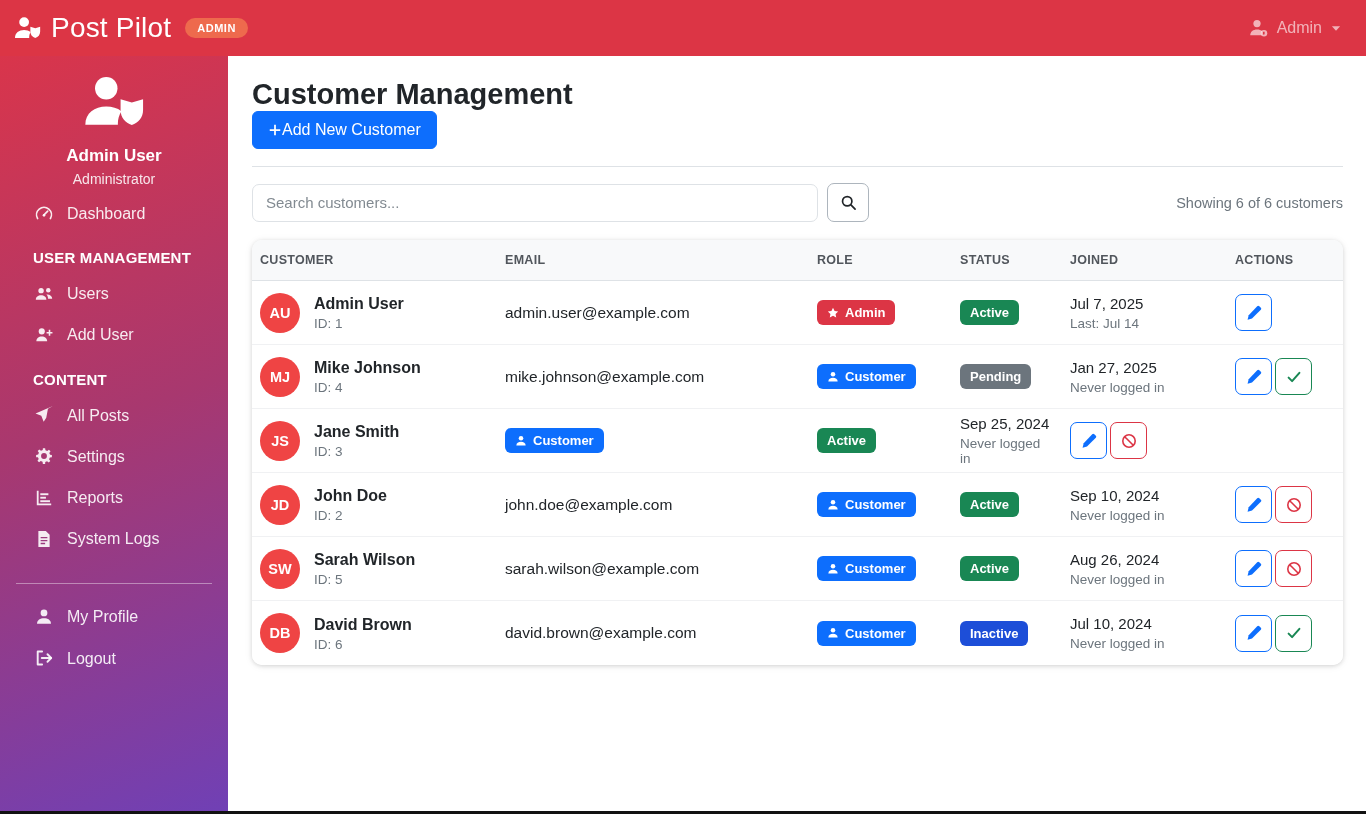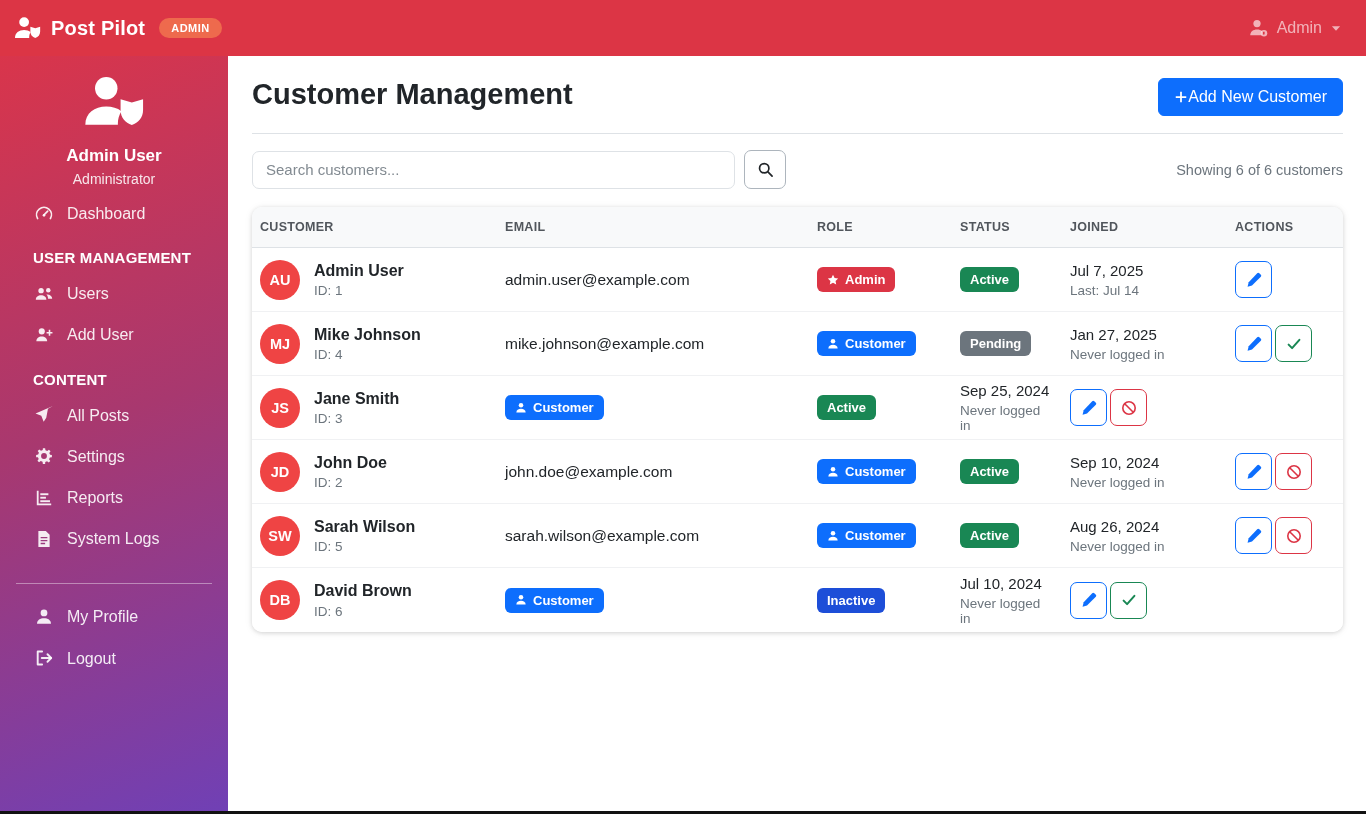--- a/index.html
+++ b/index.html
@@ -10,21 +10,21 @@
   }
   .icon svg { display:block; }
 
   
   .navbar {
     position:absolute; top:0; left:0; right:0; height:56px; background:#dc3545;
     display:flex; align-items:center; justify-content:space-between; padding:0 24px 0 14px; z-index:5;
   }
   .brand { display:flex; align-items:center; gap:10px; color:#fff; cursor:pointer; }
   .brand .icon svg { width:27px; height:27px; }
-  .brand-name { font-size:20px; font-weight:bold; letter-spacing:.2px; }
+  .brand-name { font-size:28px; font-weight:normal; letter-spacing:.2px; }
   .admin-pill {
     background:#ee6a4d; color:#fff; border-radius:12px; padding:4px 12px;
     font-size:11px; font-weight:bold; letter-spacing:.5px; margin-left:4px;
   }
   .user-menu { display:flex; align-items:center; gap:8px; color:rgba(255,255,255,.62); font-size:16px; cursor:pointer; }
   .user-menu .icon svg { width:20px; height:20px; }
   .user-menu .caret svg { width:12px; height:12px; }
 
   
   .sidebar {
@@ -46,33 +46,33 @@
   }
   .nav-item .icon svg { width:18px; height:18px; }
   .nav-item .lbl { line-height:1.2; }
   .sidebar-divider { border:none; border-top:1px solid rgba(255,255,255,.4); margin:24px 16px 12px; }
 
   
   .main {
     position:absolute; left:228px; top:56px; right:0; bottom:3px; background:#fff;
     padding:22px 23px 0 24px; overflow:hidden;
   }
-  .page-header { display:flex; justify-content:space-between; align-items:flex-start; }
+  .page-header { display:flex; justify-content:space-between; align-items:flex-start;flex-direction:column; }
   .page-title { font-size:29px; font-weight:bold; color:#212529; margin:0; line-height:1.15; }
   .btn-add {
     background:#0d6efd; color:#fff; border:1px solid #0d6efd; border-radius:6px;
     padding:0 15px; height:38px; font-size:16px; display:flex; align-items:center; 
     cursor:pointer; font-family:inherit;
   }
   .btn-add .icon svg { width:14px; height:14px; }
   .header-rule { border:none; border-top:1px solid #dee2e6; margin:17px 0 0; }
 
   .search-row { display:flex; align-items:center; margin-top:16px; }
   .search-input {
-    width:483px; height:38px; border:1px solid #dee2e6; border-radius:7px; padding:0 13px;
+    width:566px; height:38px; border:1px solid #dee2e6; border-radius:7px; padding:0 13px;
     font-size:15px; color:#212529; font-family:inherit; outline:none;
   }
   .search-input::placeholder { color:#828a91; }
   .search-btn {
     width:42px; height:39px; margin-left:9px; background:#fff; border:1px solid #adb5bd;
     border-radius:7px; display:flex; align-items:center; justify-content:center; cursor:pointer; color:#212529;
   }
   .search-btn svg { width:17px; height:17px; }
   .count-text { margin-left:auto; color:#6c757d; font-size:14.5px; }
 
@@ -522,20 +522,21 @@
           </div>
         </div>
         <div class="t-grid t-row">
           <div class="cell customer-cell">
        <span class="avatar">DB</span>
        <span>
          <div class="cust-name">David Brown</div>
          <div class="cust-id">ID: 6</div>
        </span>
      </div>
+     <div class="cell email">david.brown@example.com</div>
      <div class="cell">
        <span class="badge badge-customer">
               <span class="icon">
                 <svg viewBox="0 0 16 16" fill="currentColor">
                   <circle cx="8" cy="4.4" r="3"></circle>
                   <path d="M1.8 14c0-3.3 2.8-4.9 6.2-4.9s6.2 1.6 6.2 4.9z"></path>
                 </svg>
               </span>
               <span>Customer</span>
             </span>

